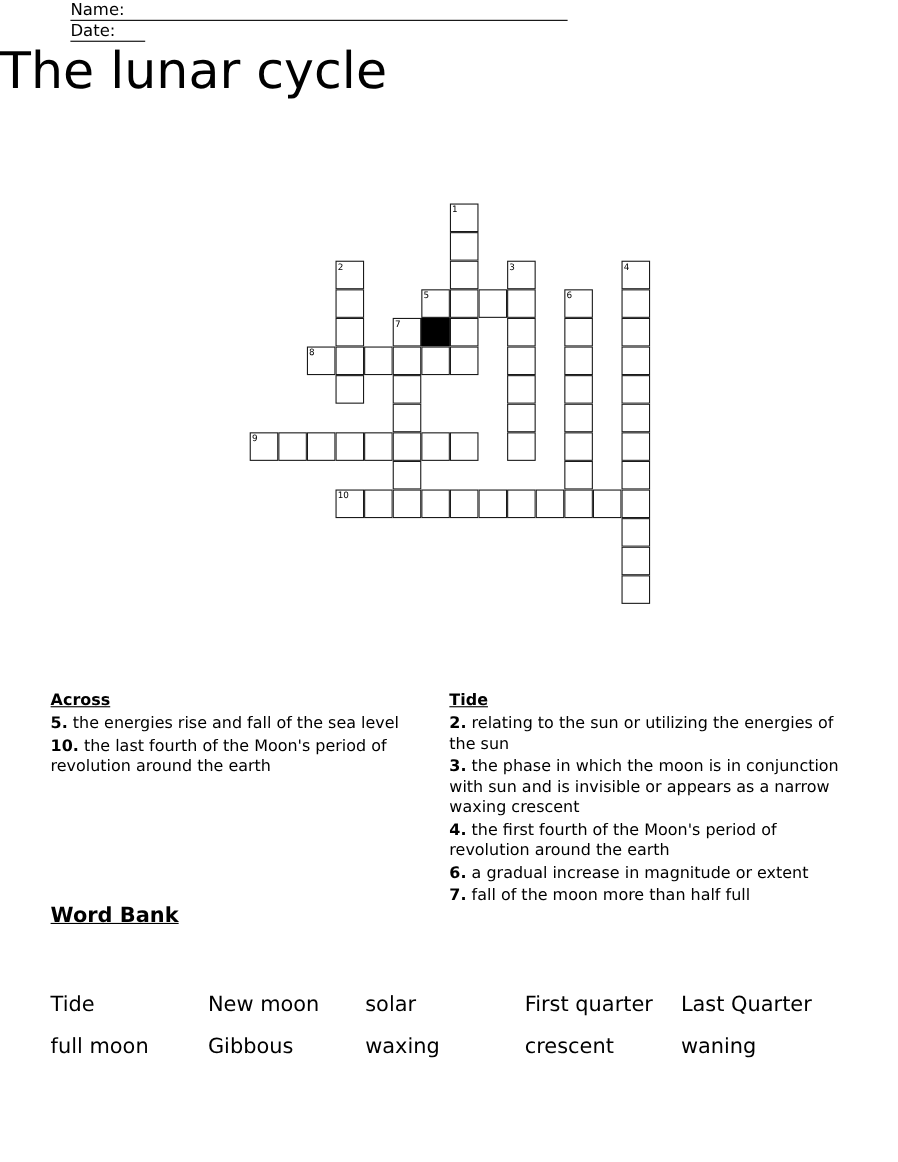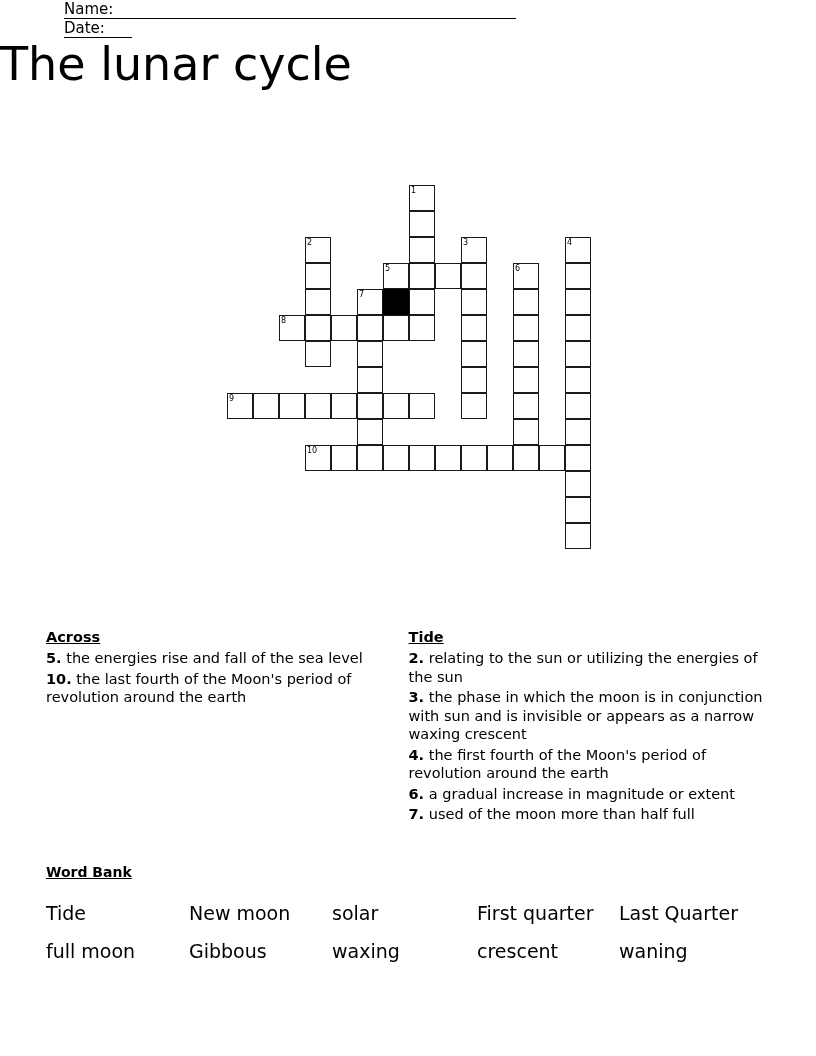--- a/index.html
+++ b/index.html
@@ -91,22 +91,22 @@
   .clue {
     font-size: 14.5px;
     line-height: 18.5px;
     margin-bottom: 2px;
   }
   .clue .cnum { font-weight: bold; }
 
   
   .wordbank-heading {
     position: absolute;
-    left: 46px; top: 860px;
-    font-size: 14px;
+    left: 46px; top: 820px;
+    font-size: 19px;
     font-weight: bold;
     text-decoration: underline;
     line-height: 24px;
   }
   .wordbank {
     position: absolute;
     left: 46px; top: 878px;
     width: 730px;
   }
   .wb-row {
@@ -249,21 +249,21 @@
     <div class="clue">
       <span class="cnum">4.</span>
       <span>the first fourth of the Moon's period of revolution around the earth</span>
     </div>
     <div class="clue">
       <span class="cnum">6.</span>
       <span>a gradual increase in magnitude or extent</span>
     </div>
     <div class="clue">
       <span class="cnum">7.</span>
-      <span>used of the moon more than half full</span>
+      <span>fall of the moon more than half full</span>
     </div>
   </div>
 </div>
 
 <div class="wordbank-heading">Word Bank</div>
 <div class="wordbank">
   <div class="wb-row">
     <span class="wb-cell wb-c0">Tide</span>
     <span class="wb-cell wb-c1">New moon</span>
     <span class="wb-cell wb-c2">solar</span>

